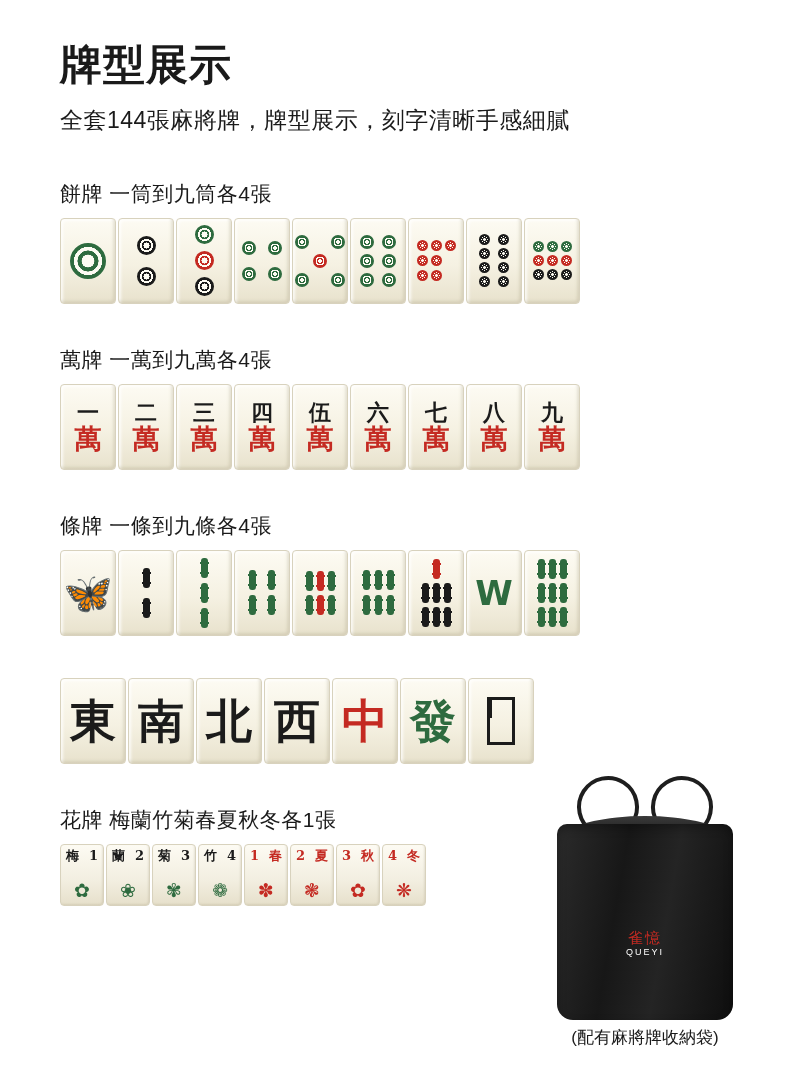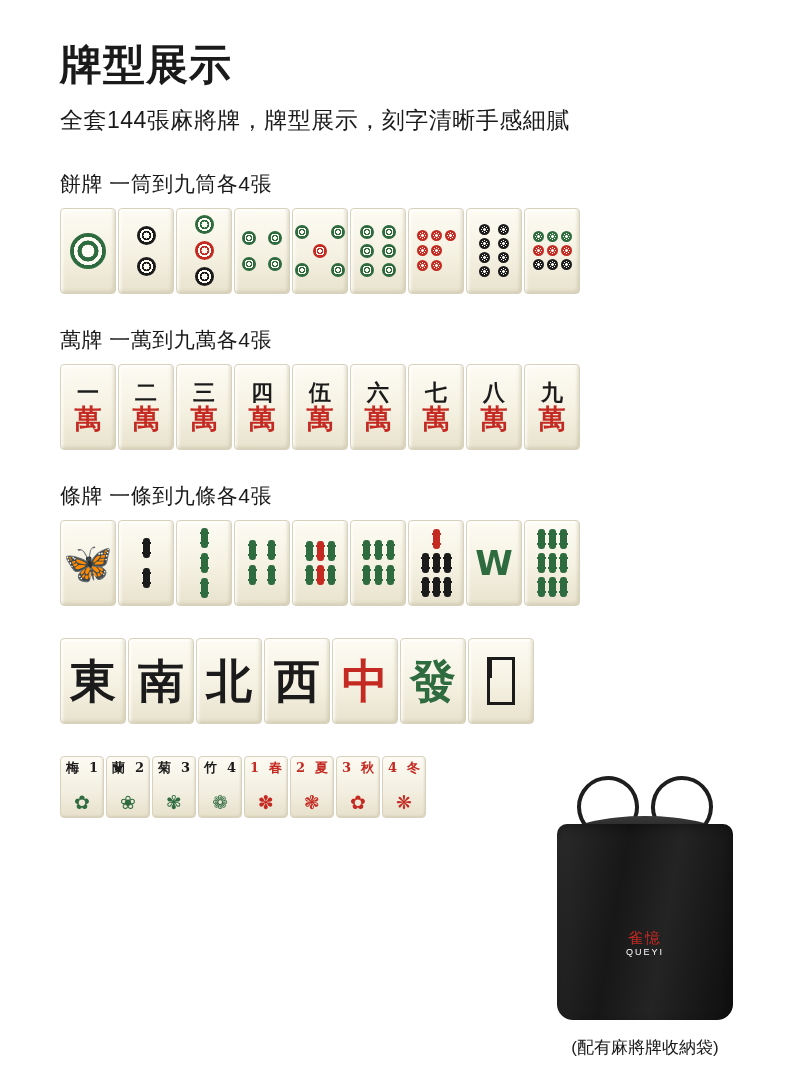--- a/index.html
+++ b/index.html
@@ -29,21 +29,21 @@
     line-height: 1.1;
   }
   .subtitle {
     font-size: 23px;
     line-height: 1.45;
     margin: 0;
     font-weight: 400;
     letter-spacing: 0.5px;
   }
   .section {
-    margin-top: 32px;
+    margin-top: 42px;
   }
   .section-label {
     font-size: 21px;
     letter-spacing: 0.5px;
     margin-bottom: 10px;
   }
   .tile-row {
     display: flex;
     align-items: flex-end;
     gap: 2px;
@@ -234,21 +234,20 @@
     letter-spacing: 2px;
   }
   .bag-logo .mark {
     color: #c42a22;
     font-size: 15px;
     display: block;
     line-height: 1;
     margin-bottom: 2px;
   }
   .bag-caption {
-    margin-top: 10px;
     font-size: 17px;
     color: #1a1a1a;
   }
 </style>
 </head>
 <body>
 
 <div class="page">
 
   <h1 class="title">牌型展示</h1>
@@ -576,20 +575,21 @@
         </div>
       <div class="tile wind-tile">
           <div class="face">
         <span class="blank-frame"><span class="inner"></span></span>
       </div>
         </div>
     </div>
   </div>
 
   <div class="section">
+    <div class="section-label">花牌 梅蘭竹菊春夏秋冬各1張</div>
     <div class="flower-row">
 
       <div class="flower-tile">
         <div class="flower-head">
           <span class="lbl">梅</span>
           <span class="num">1</span>
         </div>
         <div class="flower-art">✿</div>
       </div>
 

